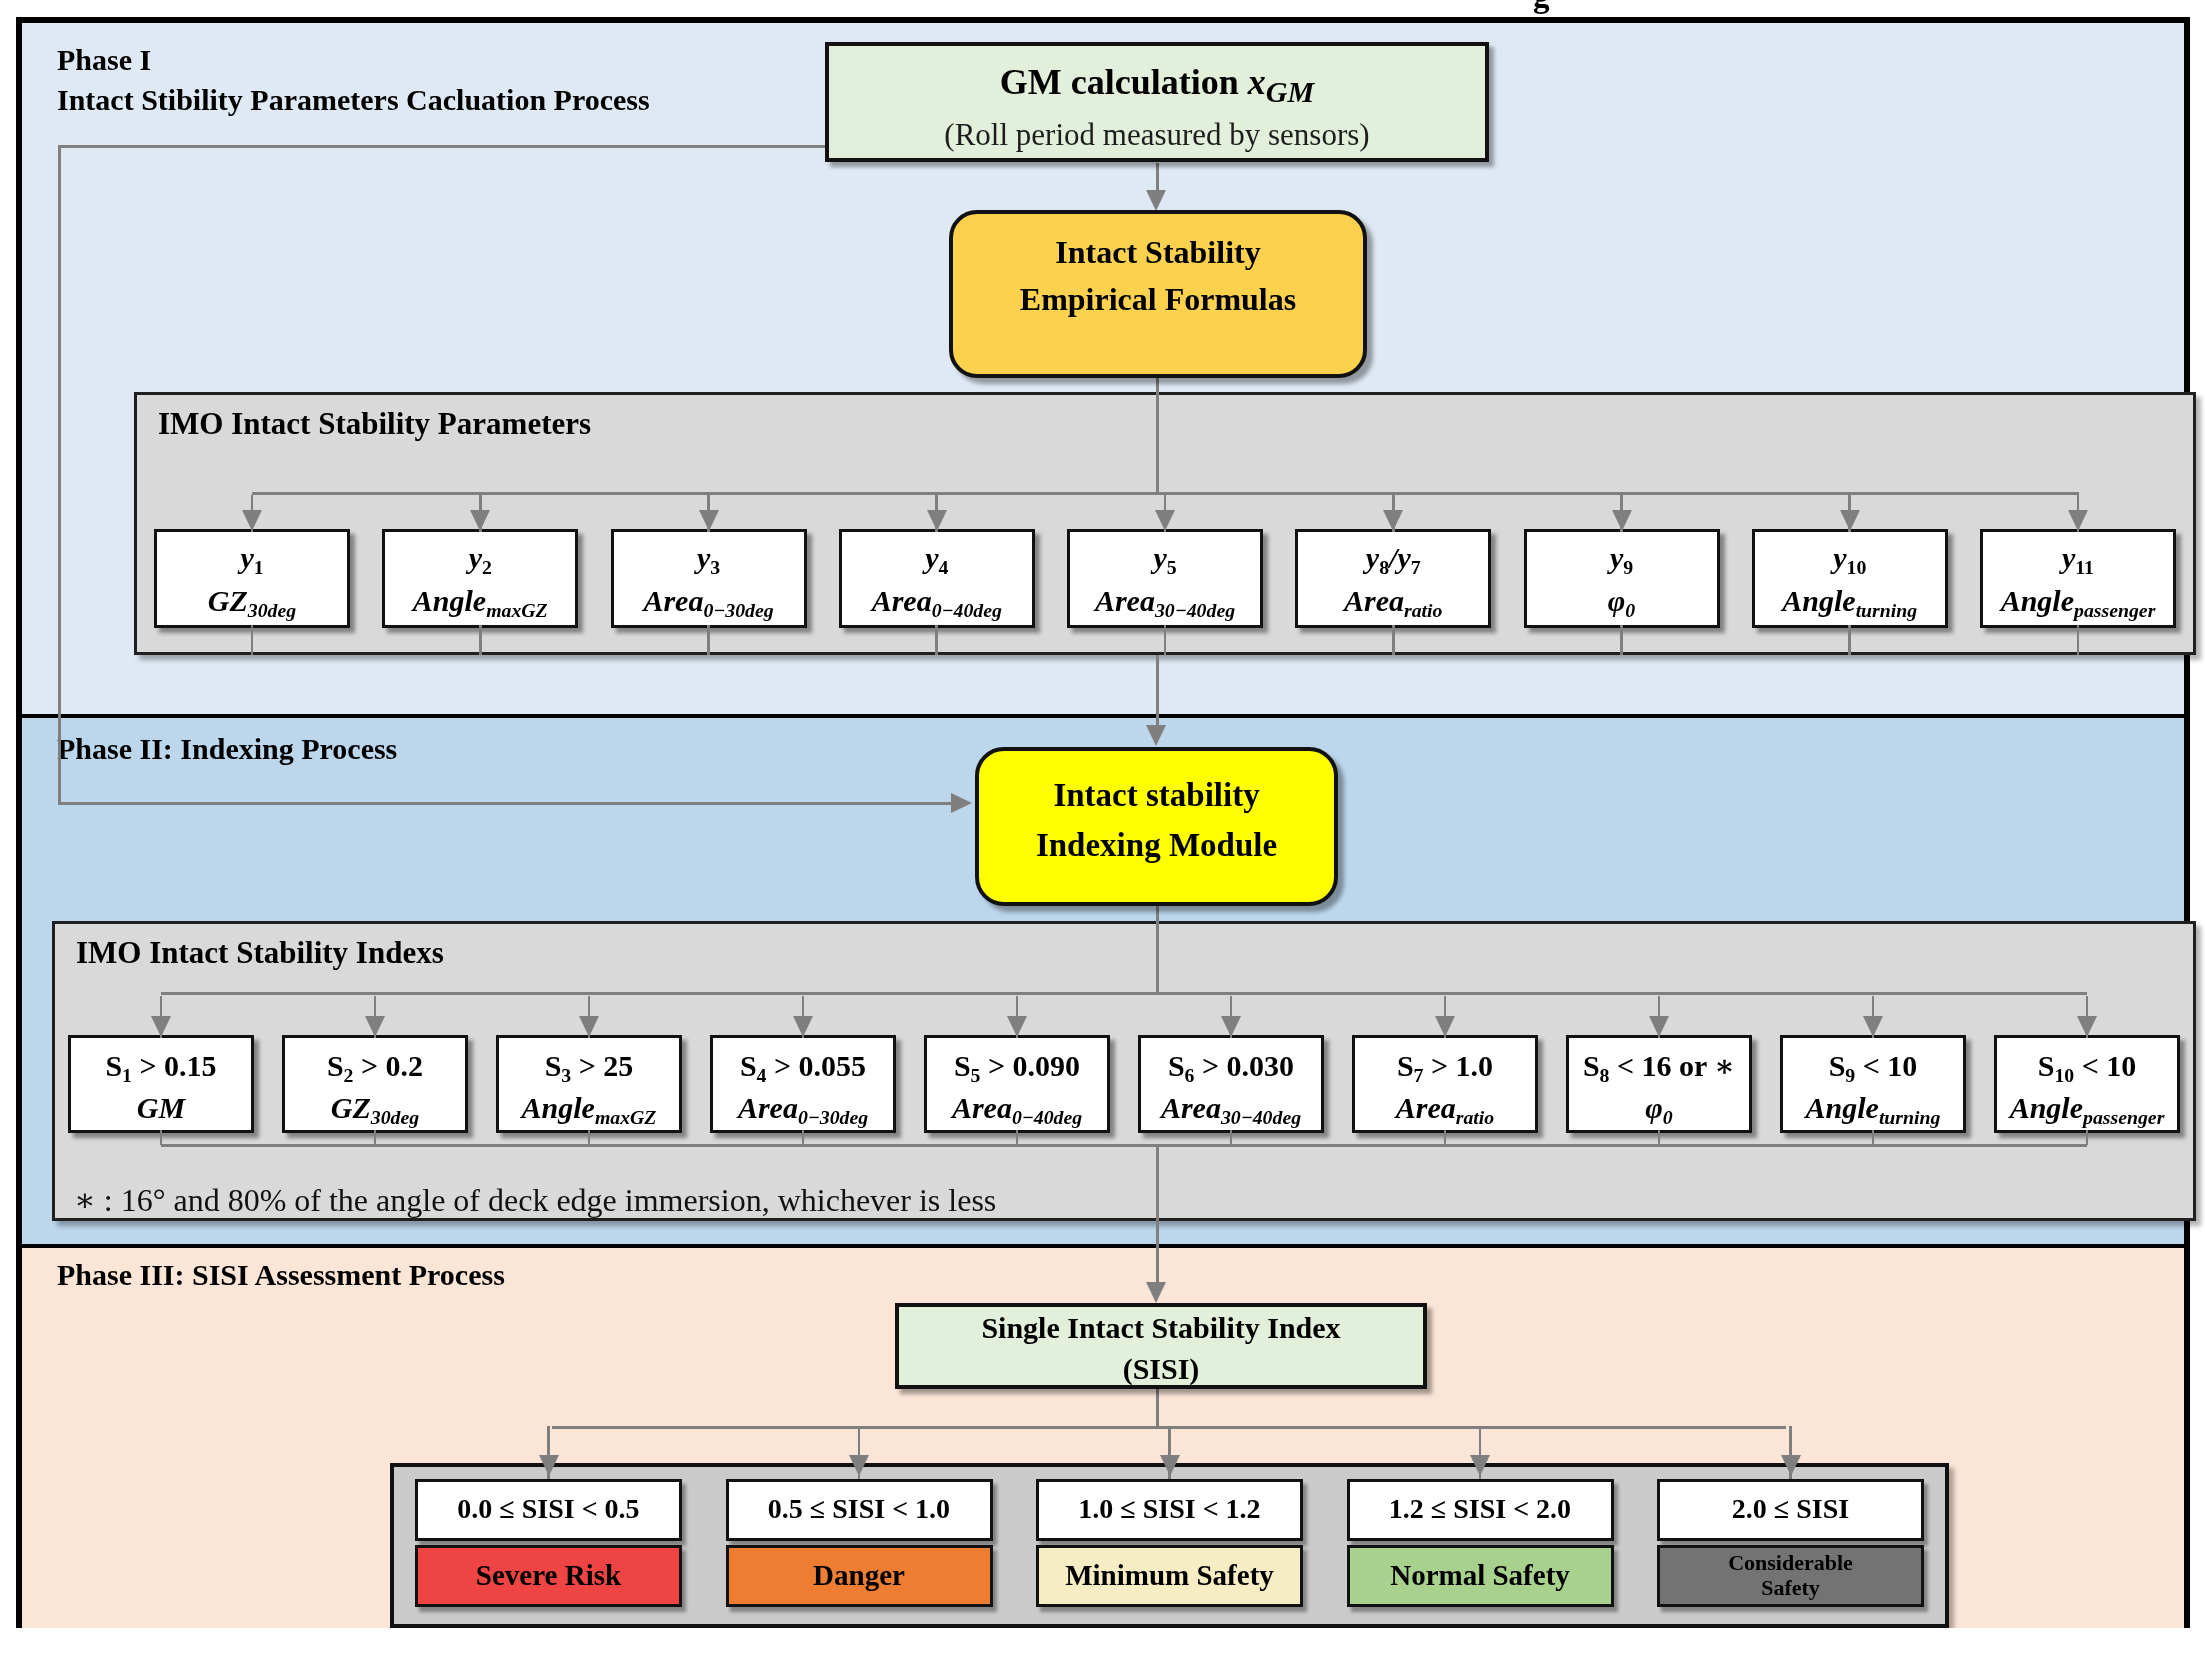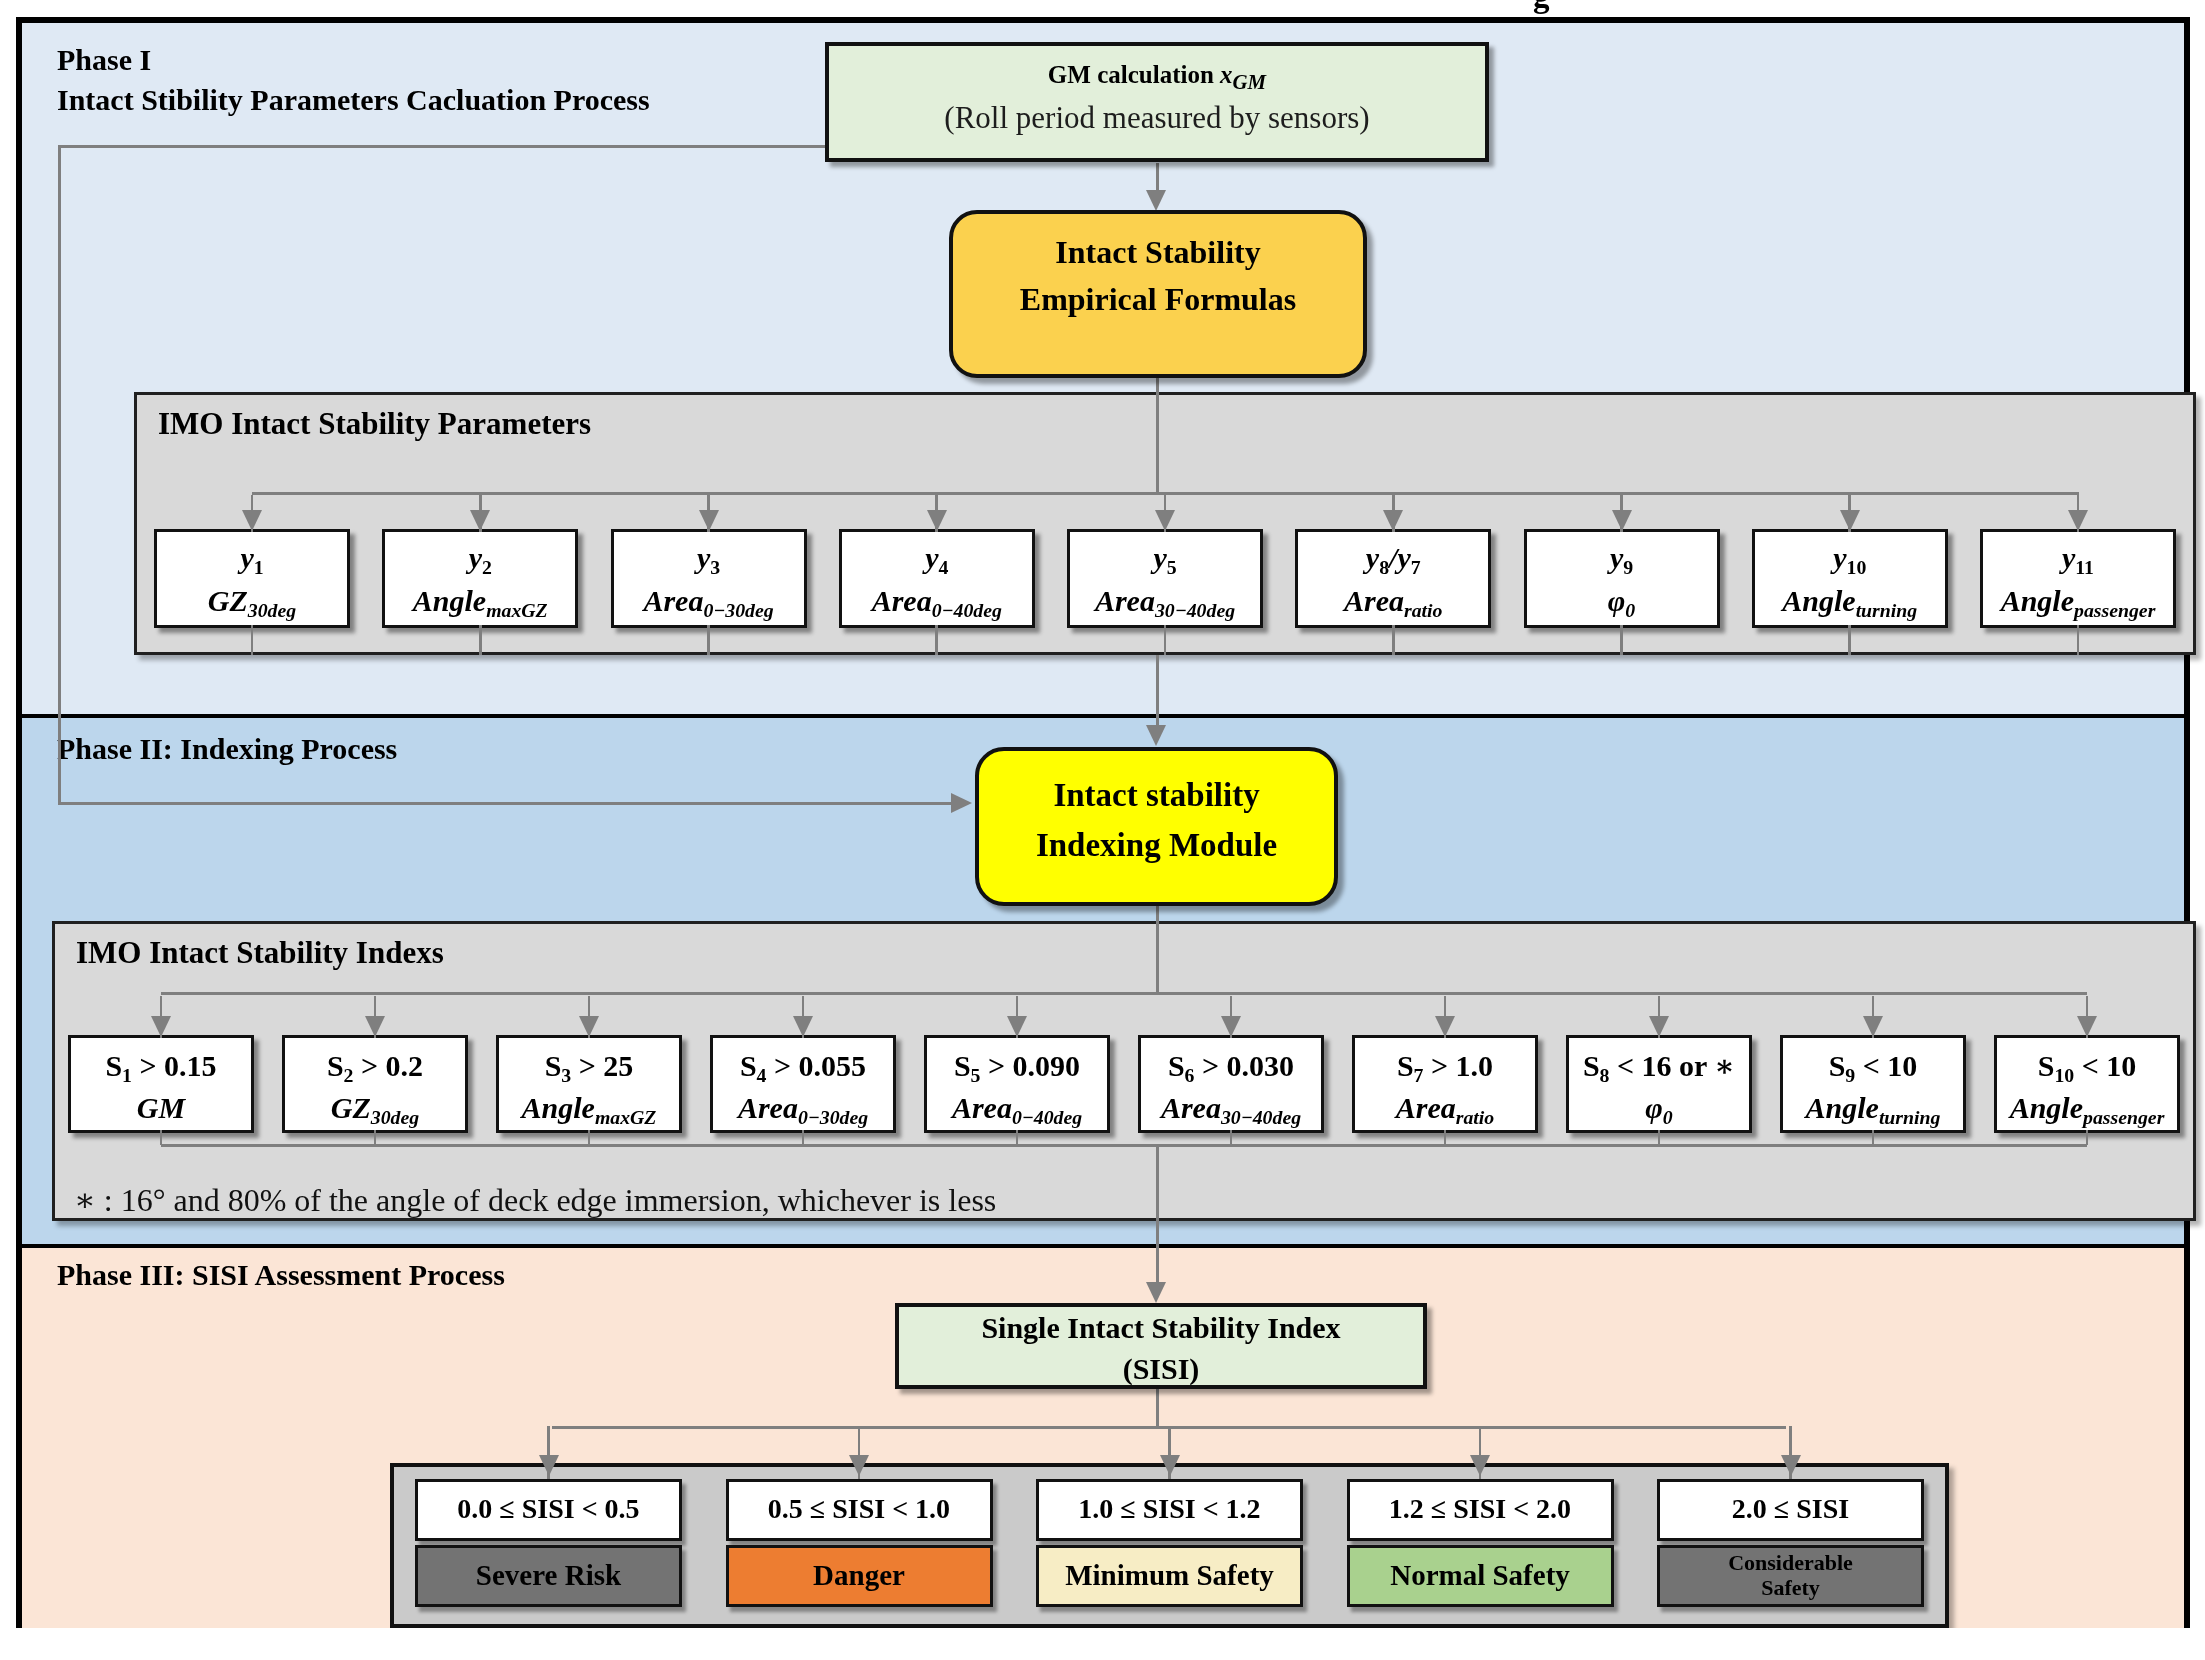--- a/index.html
+++ b/index.html
@@ -18,21 +18,21 @@
   .plabel{position:absolute;font-weight:bold;font-size:30px;line-height:1.32;color:#000;}
   
   .hline,.vline{position:absolute;background:#7f7f7f;z-index:2;}
   .hline{height:2.6px;}
   .vline{width:2.6px;}
   .arr-d{position:absolute;width:0;height:0;border-left:10px solid transparent;border-right:10px solid transparent;border-top:21px solid #7f7f7f;z-index:2;}
   .arr-r{position:absolute;width:0;height:0;border-top:10px solid transparent;border-bottom:10px solid transparent;border-left:21px solid #7f7f7f;z-index:2;}
   
   .node{position:absolute;box-sizing:border-box;text-align:center;z-index:3;}
   .gm{left:825px;top:42px;width:664px;height:120px;border:4px solid #111;box-shadow:5.3px 5.3px 4px rgba(0,0,0,.35);padding-top:12px;}
-  .gm .t1{font-weight:bold;font-size:25px;line-height:1.35;}
+  .gm .t1{font-weight:bold;font-size:36px;line-height:1.35;}
   .gm .t1 .var{font-style:italic;}
   .gm .t2{font-size:31px;color:#1d1d1d;line-height:1.4;}
   .calc{left:949px;top:210px;width:418px;height:168px;border:4.6px solid #111;border-radius:28px;
         box-shadow:6px 6px 4.6px rgba(0,0,0,.35);font-weight:bold;font-size:32px;line-height:1.48;padding-top:14.5px;}
   .yellowbox{left:975px;top:747px;width:363px;height:159px;border:4.6px solid #111;border-radius:29px;
         box-shadow:6px 6px 4.6px rgba(0,0,0,.35);font-weight:bold;font-size:33px;line-height:1.52;padding-top:18.5px;}
   .sisi{left:895px;top:1303px;width:532px;height:86px;border:4px solid #111;
         box-shadow:5.3px 5.3px 4px rgba(0,0,0,.35);font-weight:bold;font-size:30px;line-height:1.36;padding-top:1.3px;}
   
   .cont{position:absolute;box-sizing:border-box;background:#d9d9d9;border:3.3px solid #202020;box-shadow:5.3px 5.3px 4.6px rgba(0,0,0,.3);}
@@ -245,21 +245,21 @@
 
   <div class="node sisi" style="background: rgb(226, 239, 218);">
     <div>Single Intact Stability Index</div>
     <div>(SISI)</div>
   </div>
 
   <div class="cont out-cont"></div>
   <div class="row orow">
     <div class="ocell">
       <div class="range">0.0 ≤ SISI &lt; 0.5</div>
-      <div class="verdict" style="background: #737373;"><span>Severe Risk</span></div>
+      <div class="verdict" style="background: #ef4444;"><span>Severe Risk</span></div>
     </div>
     <div class="ocell">
       <div class="range">0.5 ≤ SISI &lt; 1.0</div>
       <div class="verdict" style="background: rgb(237, 125, 49);"><span>Danger</span></div>
     </div>
     <div class="ocell">
       <div class="range">1.0 ≤ SISI &lt; 1.2</div>
       <div class="verdict" style="background: rgb(247, 237, 197);"><span>Minimum Safety</span></div>
     </div>
     <div class="ocell">

